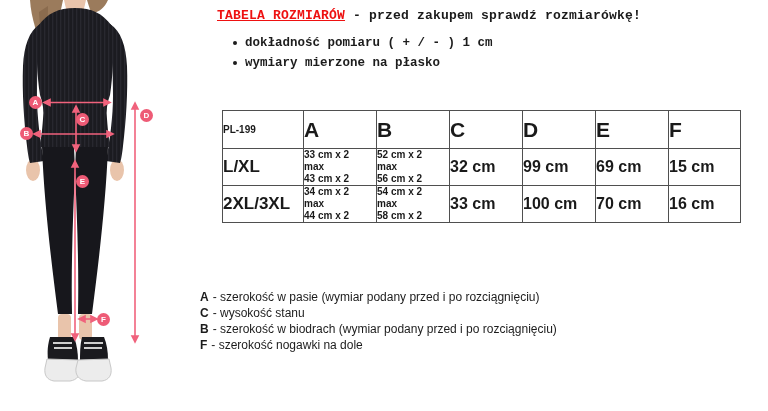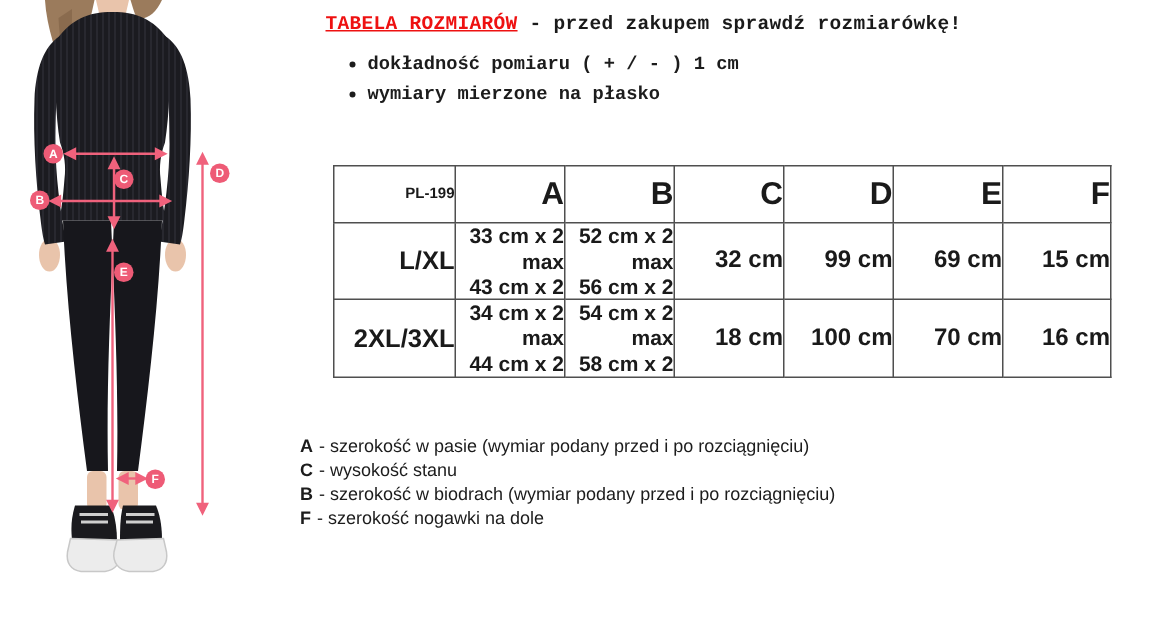--- a/index.html
+++ b/index.html
@@ -26,30 +26,30 @@
     content:"";position:absolute;left:16px;top:6px;width:4px;height:4px;
     border-radius:50%;background:#1c1c1c;
   }
   #bullets{margin-top:12px;}
   
   #size-table{
     position:absolute;left:222px;top:110px;border-collapse:collapse;
     table-layout:fixed;width:518px;
   }
   #size-table td,#size-table th{
-    border:1px solid #4f4f4f;text-align:right;vertical-align:middle;
+    border:1px solid #4f4f4f;text-align:left;vertical-align:middle;
     padding:0;color:#1a1a1a;background:#ffffff;
   }
   #size-table tr.hdr{height:38px;}
   #size-table tr.data{height:27px;}
   .model-cell{font-size:10px;font-weight:bold;color:#222;}
   .colh-cell{font-size:21px;font-weight:bold;color:#f01118;}
   .size-cell{font-size:17px;font-weight:bold;color:#1a1aee;}
   .val-cell{font-size:16px;font-weight:bold;}
-  .val-cell.multi{font-size:14px;line-height:1.2;white-space:pre-line;}
+  .val-cell.multi{font-size:10px;line-height:1.2;white-space:pre-line;}
   
   #legend{position:absolute;left:200px;top:289px;width:460px;}
   .legend-line{font-size:12px;line-height:16px;color:#1c1c1c;}
   .legend-letter{font-weight:bold;margin-right:4px;}
 </style>
 </head>
 <body>
 
 <div id="canvas">
 
@@ -172,21 +172,21 @@
       <td class="val-cell">15 cm</td>
     </tr>
     <tr class="data">
       <td class="size-cell">2XL/3XL</td>
       <td class="val-cell multi">34 cm x 2
 max
 44 cm x 2</td>
       <td class="val-cell multi">54 cm x 2
 max
 58 cm x 2</td>
-      <td class="val-cell">18 cm</td>
+      <td class="val-cell">33 cm</td>
       <td class="val-cell">100 cm</td>
       <td class="val-cell">70 cm</td>
       <td class="val-cell">16 cm</td>
     </tr>
   </tbody>
     </table>
 
   <div id="legend">
     <div class="legend-line"><span class="legend-letter">A</span><span>- szerokość w pasie (wymiar podany przed i po rozciągnięciu)</span></div>
     <div class="legend-line"><span class="legend-letter">C</span><span>- wysokość stanu</span></div>

